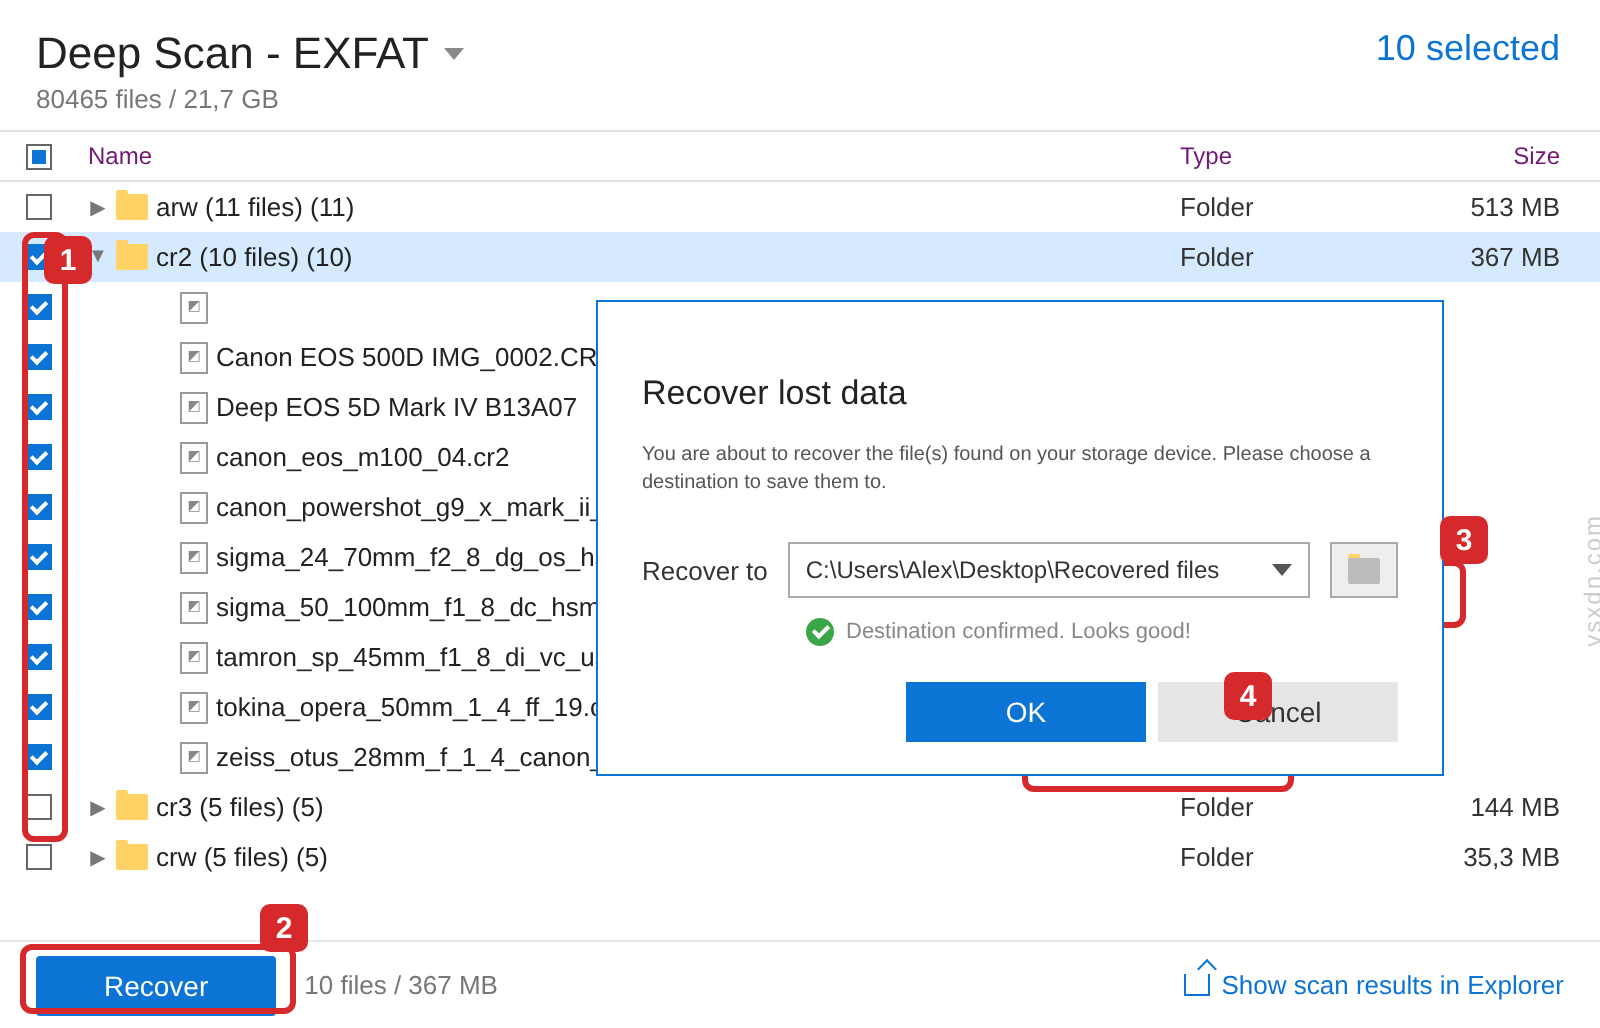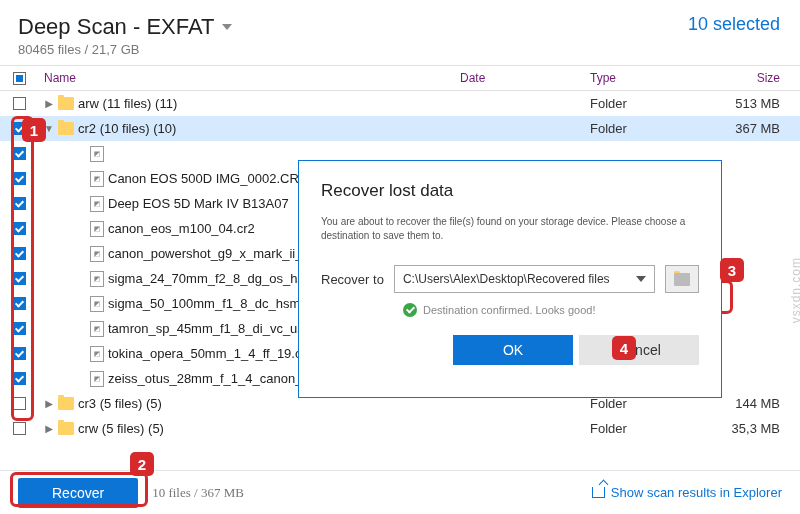--- a/index.html
+++ b/index.html
@@ -27,25 +27,25 @@
 .expand { width: 10px; text-align: center; color: #777; font-size: 10px; }
 .folder-icon { width: 16px; height: 13px; background: #ffd266; border-radius: 1px; display: inline-block; margin: 0 4px; position: relative; }
 .folder-icon::before { content: ""; position: absolute; top: -2px; left: 0; width: 6px; height: 2px; background: #ffd266; border-radius: 1px 1px 0 0; }
 .file-icon { width: 14px; height: 16px; border: 1px solid #999; background: #fff; display: inline-block; margin: 0 4px 0 26px; font-size: 7px; color: #888; text-align: center; line-height: 14px; }
 .filename { flex: 1; white-space: nowrap; overflow: hidden; font-size: 13px; color: #222; }
 .row .col-date, .row .col-type, .row .col-size { font-size: 13px; color: #333; }
 .red-box { border: 3px solid #d6292b; border-radius: 6px; position: absolute; }
 .badge { position: absolute; width: 24px; height: 24px; background: #d6292b; border-radius: 5px; color: #fff; font-weight: bold; display: flex; align-items: center; justify-content: center; font-size: 15px; z-index: 50; }
 .footer { position: absolute; bottom: 0; left: 0; right: 0; height: 44px; display: flex; align-items: center; padding: 0 18px; border-top: 1px solid #e5e5e5; background: #fff; }
 .recover-btn { background: #0c74d4; color: #fff; border: none; padding: 7px 34px; font-size: 14px; border-radius: 2px; }
-.footer-info { margin-left: 14px; color: #777; font-size: 13px; font-family: Liberation Serif, serif; }
+.footer-info { margin-left: 14px; color: #777; font-size: 13px; }
 .footer-link { margin-left: auto; color: #0c74d4; font-size: 13px; display: flex; align-items: center; gap: 6px; text-align: right; }
 .export-icon { width: 13px; height: 11px; border: 1.5px solid #0c74d4; border-top: none; position: relative; }
 .export-icon::after { content: ""; position: absolute; top: -6px; right: -3px; width: 6px; height: 6px; border-top: 1.5px solid #0c74d4; border-right: 1.5px solid #0c74d4; transform: rotate(-45deg); }
-.dialog { position: absolute; top: 160px; left: 298px; width: 424px; height: 238px; background: #fff; border: 1px solid #0c74d4; padding: 20px 22px; z-index: 30; }
+.dialog { position: absolute; top: 150px; left: 298px; width: 424px; height: 238px; background: #fff; border: 1px solid #0c74d4; padding: 36px 22px; z-index: 30; }
 .dialog h2 { font-size: 17px; font-weight: 400; color: #222; margin-bottom: 14px; }
 .dialog p { font-size: 10px; color: #555; line-height: 1.4; margin-bottom: 22px; }
 .recover-row { display: flex; align-items: center; gap: 10px; margin-bottom: 10px; }
 .recover-label { font-size: 13px; color: #333; }
 .path-input { flex: 1; display: flex; align-items: center; justify-content: space-between; border: 1px solid #aaa; height: 28px; padding: 0 8px; background: #fff; font-size: 12px; color: #333; }
 .path-caret { width: 0; height: 0; border-left: 5px solid transparent; border-right: 5px solid transparent; border-top: 6px solid #555; }
 .browse-btn { width: 34px; height: 28px; border: 1px solid #aaa; background: #eee; display: flex; align-items: center; justify-content: center; }
 .confirm-row { display: flex; align-items: center; gap: 6px; margin-left: 82px; margin-bottom: 18px; font-size: 11px; color: #888; }
 .check-circle { width: 14px; height: 14px; border-radius: 50%; background: #3aa648; display: flex; align-items: center; justify-content: center; }
 .check-circle::after { content: ""; width: 3px; height: 6px; border: solid #fff; border-width: 0 2px 2px 0; transform: rotate(45deg); margin-top: -2px; }
@@ -66,21 +66,20 @@
     <span class="subtitle">80465 files / 21,7 GB</span>
   </div>
   <span class="selected-count">10 selected</span>
 </div>
 
 <div class="columns">
   <div class="col-check">
       <span class="checkbox square"></span>
     </div>
   <div class="col-name">Name</div>
-  <div class="col-date">Date</div>
   <div class="col-type">Type</div>
   <div class="col-size">Size</div>
 </div>
 
 <div class="filelist" id="filelist">
     <div class="row">
       <div class="col-check">
         <span class="checkbox"></span>
       </div>
       <div class="col-name" style="display: flex; align-items: center; padding-left: 6px;">

